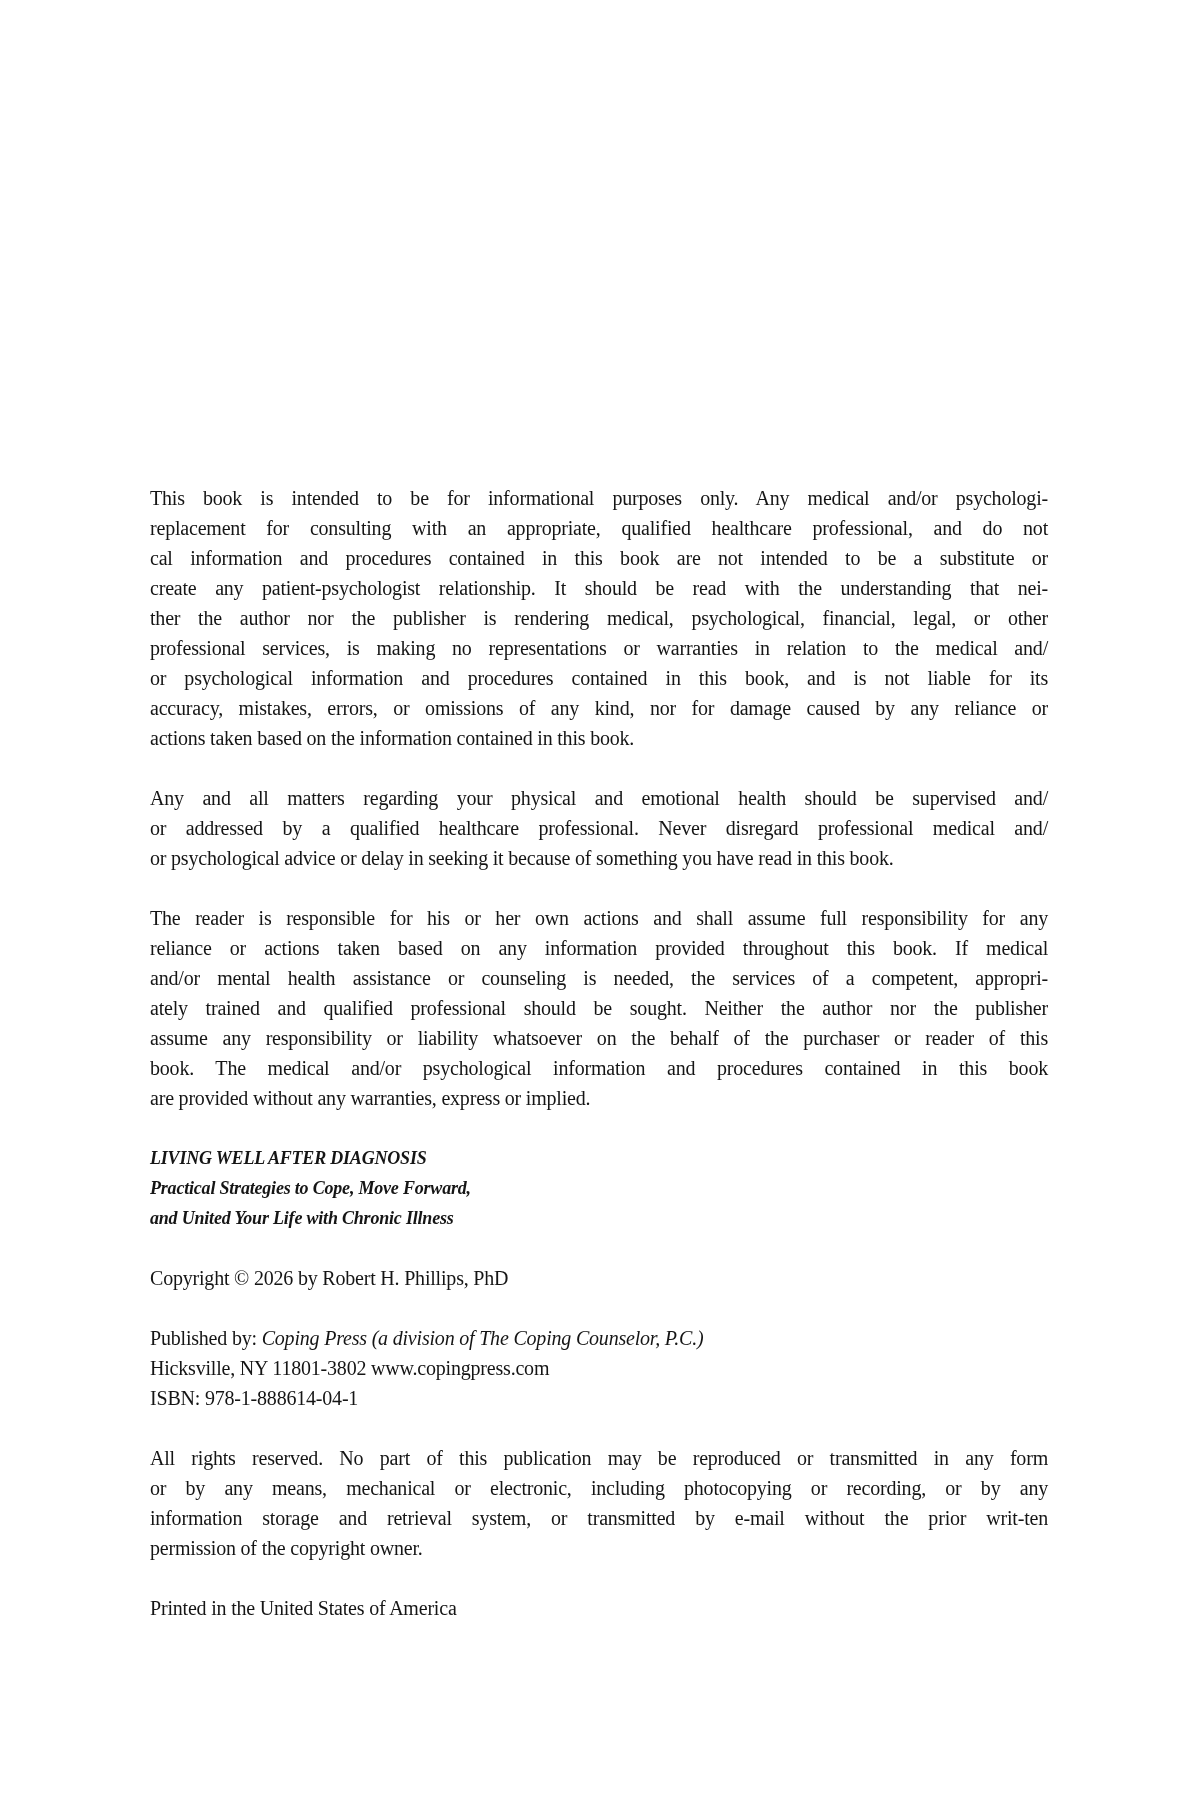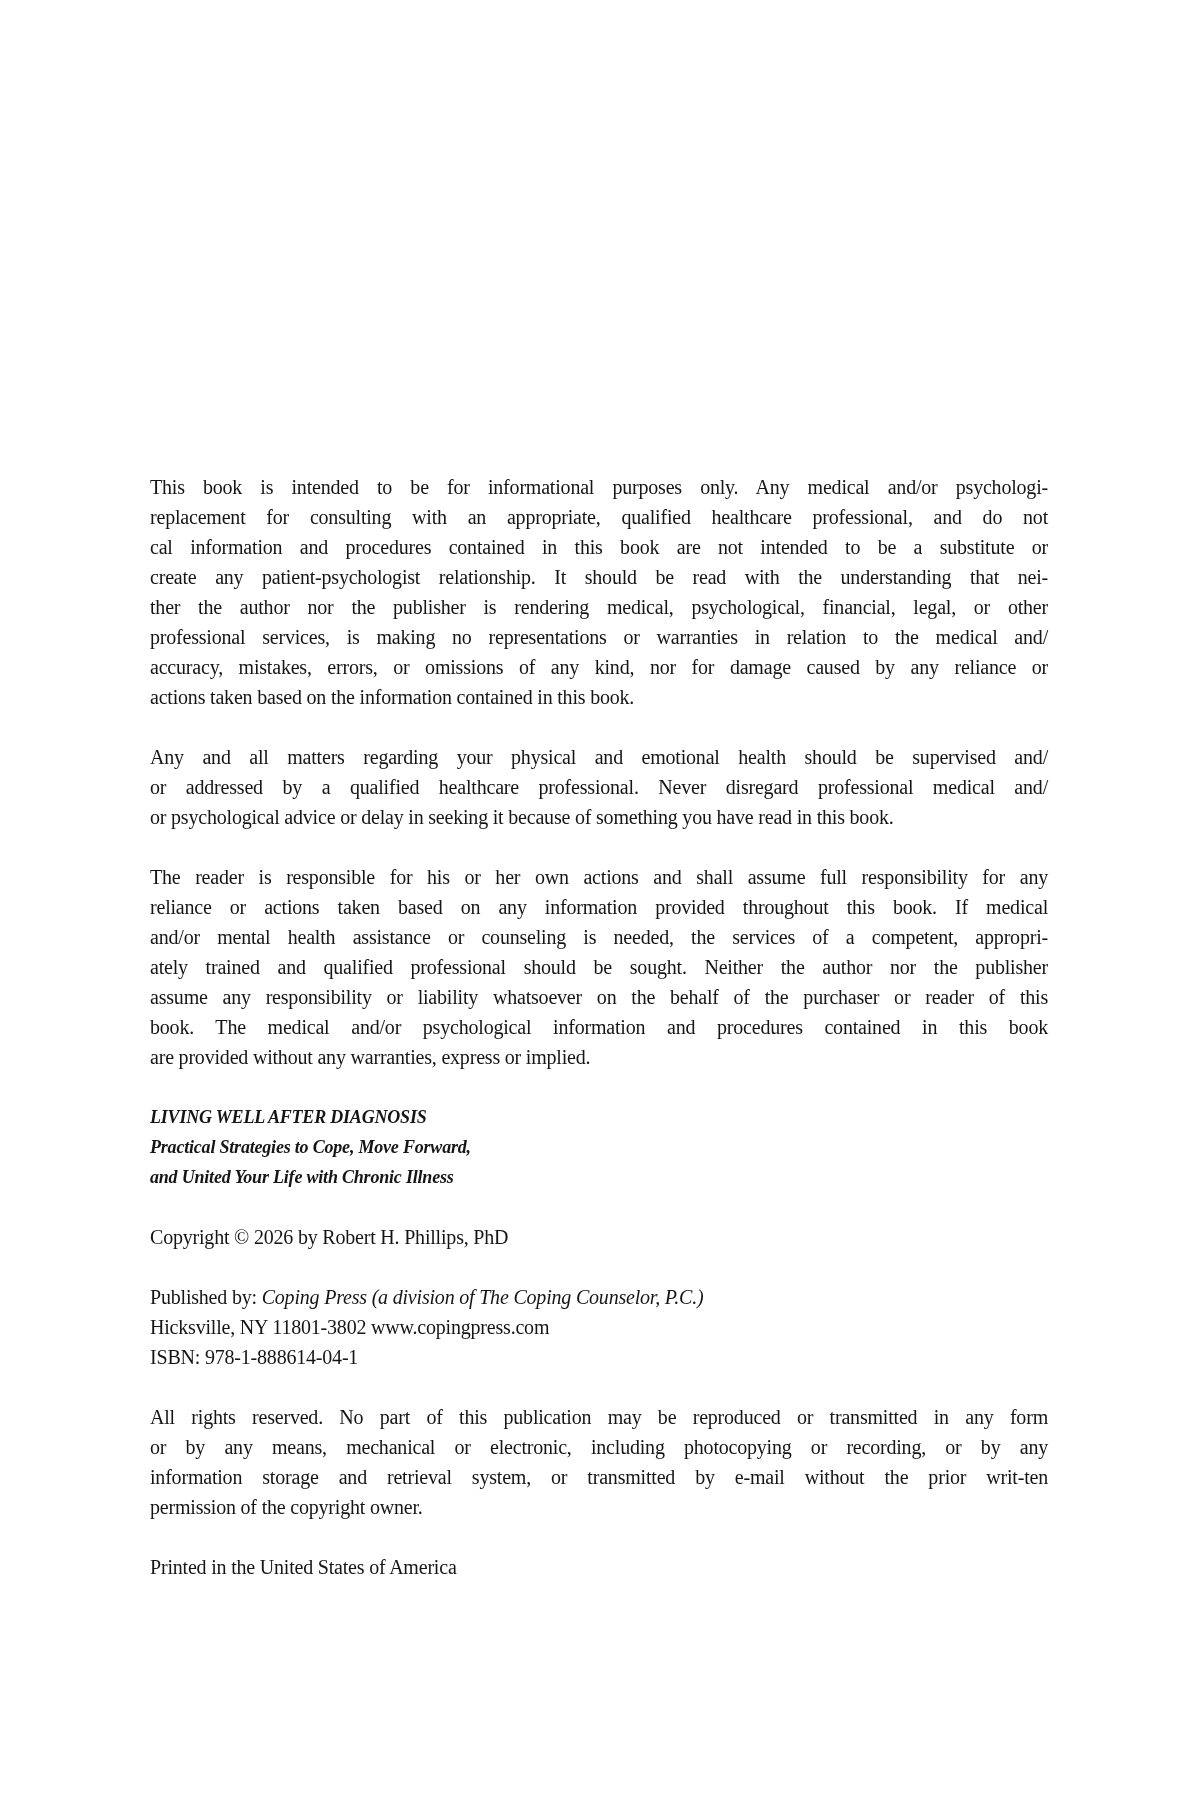--- a/index.html
+++ b/index.html
@@ -12,21 +12,21 @@
     width: 1200px;
     height: 1800px;
     background: #ffffff;
     overflow: hidden;
     font-family: "Liberation Serif", "DejaVu Serif", serif;
     color: #151515;
   }
   .content {
     position: absolute;
     left: 150px;
-    top: 472px;
+    top: 483px;
     width: 898px;
     font-size: 20px;
     line-height: 30px;
     letter-spacing: -0.2px;
   }
   .para {
     margin: 0 0 30px 0;
   }
   .para:last-child {
     margin-bottom: 8px;
@@ -61,20 +61,21 @@
 <div class="page">
   <div class="content">
 
     <div class="para">
         <div class="line">This book is intended to be for informational purposes only. Any medical and/or psychologi-</div>
         <div class="line">replacement for consulting with an appropriate, qualified healthcare professional, and do not</div>
         <div class="line">cal information and procedures contained in this book are not intended to be a substitute or</div>
         <div class="line">create any patient-psychologist relationship. It should be read with the understanding that nei-</div>
         <div class="line">ther the author nor the publisher is rendering medical, psychological, financial, legal, or other</div>
         <div class="line">professional services, is making no representations or warranties in relation to the medical and/</div>
+        <div class="line">or psychological information and procedures contained in this book, and is not liable for its</div>
         <div class="line">accuracy, mistakes, errors, or omissions of any kind, nor for damage caused by any reliance or</div>
         <div class="line last">actions taken based on the information contained in this book.</div>
       </div>
 
     <div class="para">
         <div class="line">Any and all matters regarding your physical and emotional health should be supervised and/</div>
         <div class="line">or addressed by a qualified healthcare professional. Never disregard professional medical and/</div>
         <div class="line last">or psychological advice or delay in seeking it because of something you have read in this book.</div>
       </div>
 

